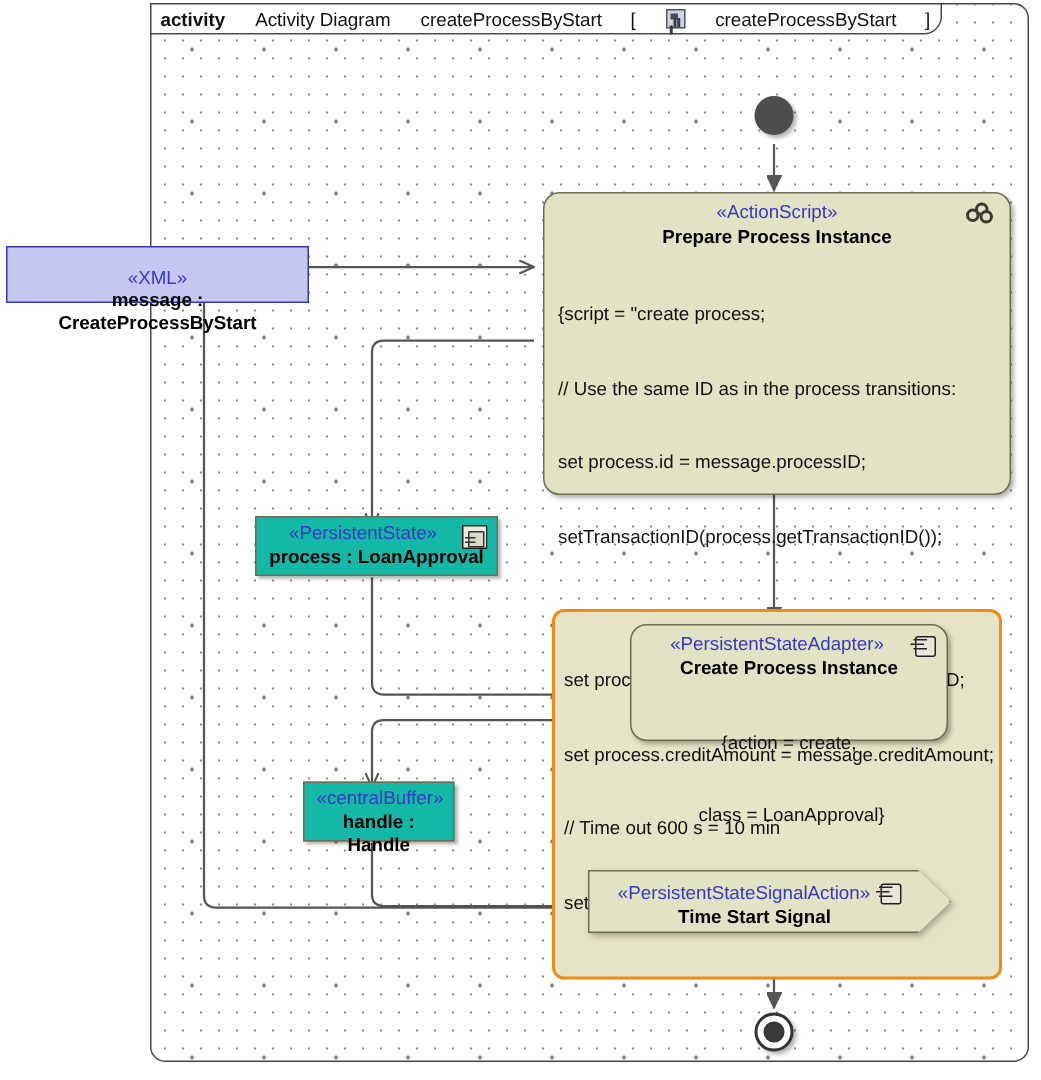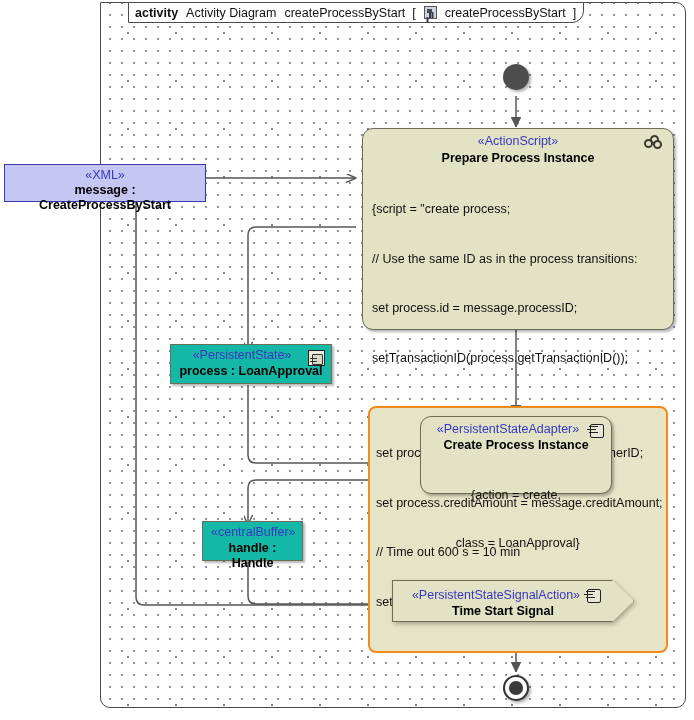--- a/index.html
+++ b/index.html
@@ -26,30 +26,29 @@
     pointer-events:none;
     background:
       radial-gradient(#6a6a78 1.1px, transparent 1.2px) 0 0/48px 48px;
     background-position:3px 6px;
     opacity:.85;
   }
 
   
   #frame-label{
     position:absolute;left:100px;top:2px;height:21px;
-    display:flex;align-items:center;gap:4px;
+    display:flex;align-items:center;gap:16px;
     padding:0 7px 0 6px;
     background:#ffffff;
     border:1.5px solid #4a4a4a;
     border-bottom-right-radius:12px;
     box-sizing:border-box;
     white-space:nowrap;
     font-size:12.5px;color:#111;
     z-index:6;
-    margin-left:28px;
   }
   #frame-label .kw{font-weight:bold;}
   #frame-label .nm{font-weight:normal;margin-left:4px;}
   #frame-label .brk{margin-left:3px;}
   .tinyicon{
     display:inline-block;width:13px;height:13px;margin:0 4px;
     border:1px solid #55565c;background:#cfd4e2;position:relative;
     vertical-align:-2px;box-sizing:border-box;
   }
   .tinyicon:before{
@@ -68,21 +67,21 @@
 
   
   .objnode{
     background:#14b8a6;border:1.2px solid #6d6d55;
     box-shadow:2px 2px 2px rgba(0,0,0,.28);
     padding:3px 8px 4px;
   }
   
   .xmlnode{
     background:#c6c6f2;border:1.2px solid #3838a8;
-    padding:3px 8px 4px;
+    padding:13px 8px 4px;
   }
 
   
   .actnode{
     background:#e2e2c4;border:1.4px solid #6d6d55;border-radius:11px;
     box-shadow:2px 2px 3px rgba(0,0,0,.3);
   }
 
   
   .sicon{
@@ -247,21 +246,21 @@
     </div>
   </div>
 </div>
 
 <div class="node objnode" style="left:170px;top:344px;width:162px;height:40px;">
   <div class="sicon" style="right:6px;top:5px;"></div>
   <div class="stereo" style="padding-right:18px;">«PersistentState»</div>
   <div class="nm2" style="margin-top:1px;">process : LoanApproval</div>
 </div>
 
-<div class="node actnode" style="left:420px;top:416px;width:192px;height:78px;">
+<div class="node actnode" style="left:420px;top:416px;width:212px;height:78px;">
   <div class="sicon2" style="right:7px;top:6px;"></div>
   <div class="stereo" style="margin-top:5px;padding-right:16px;">«PersistentStateAdapter»</div>
   <div class="nm2" style="margin-top:1px;">Create Process Instance</div>
   <div class="props" style="margin-top:2px;">
     <div>{action = create,</div>
     <div> class = LoanApproval}</div>
   </div>
 </div>
 
 <div class="node objnode" style="left:202px;top:521px;width:101px;height:40px;">

